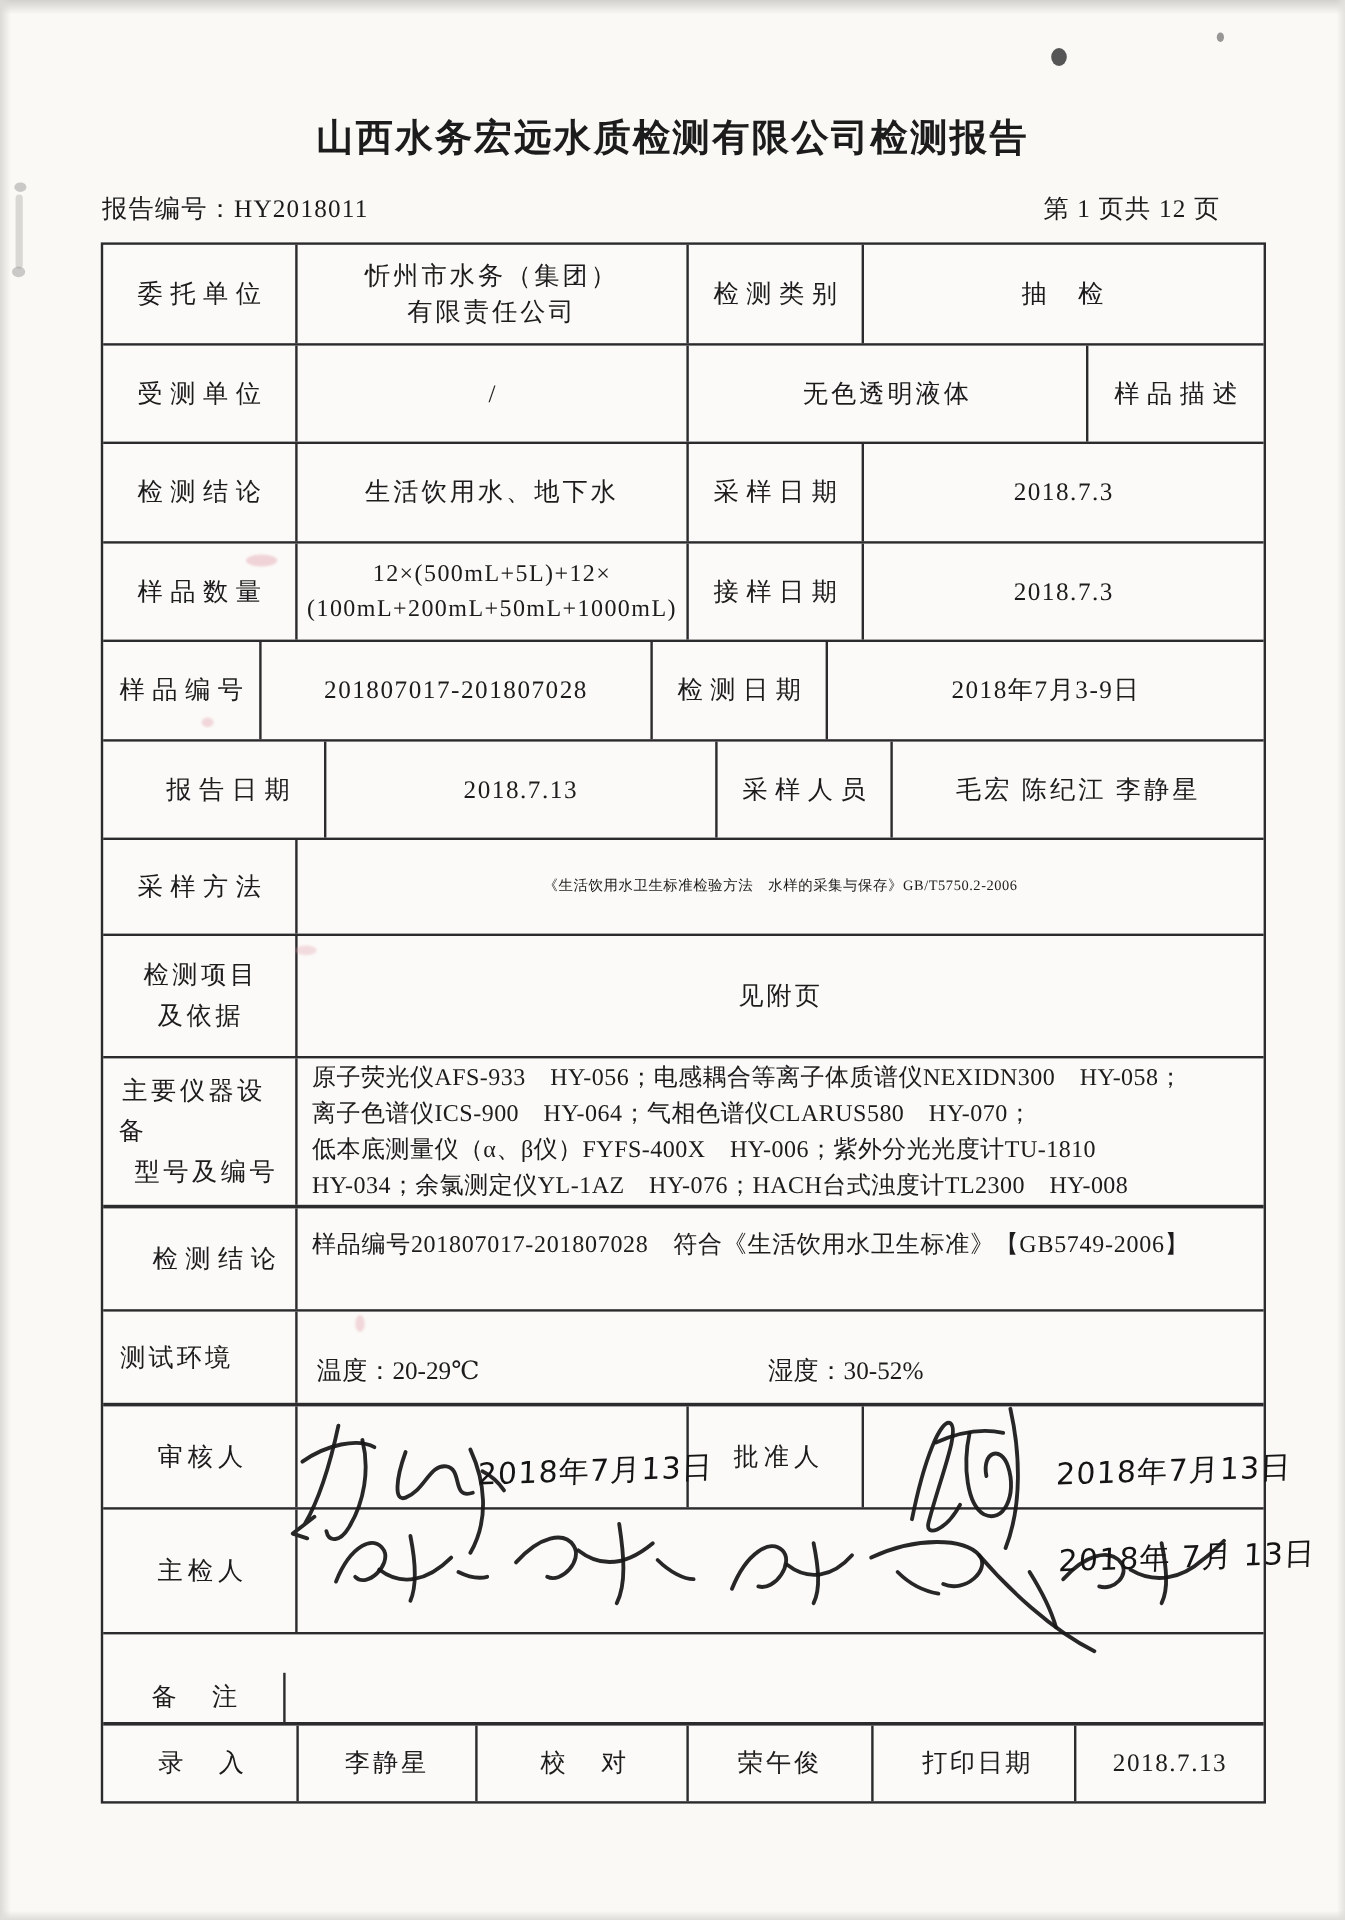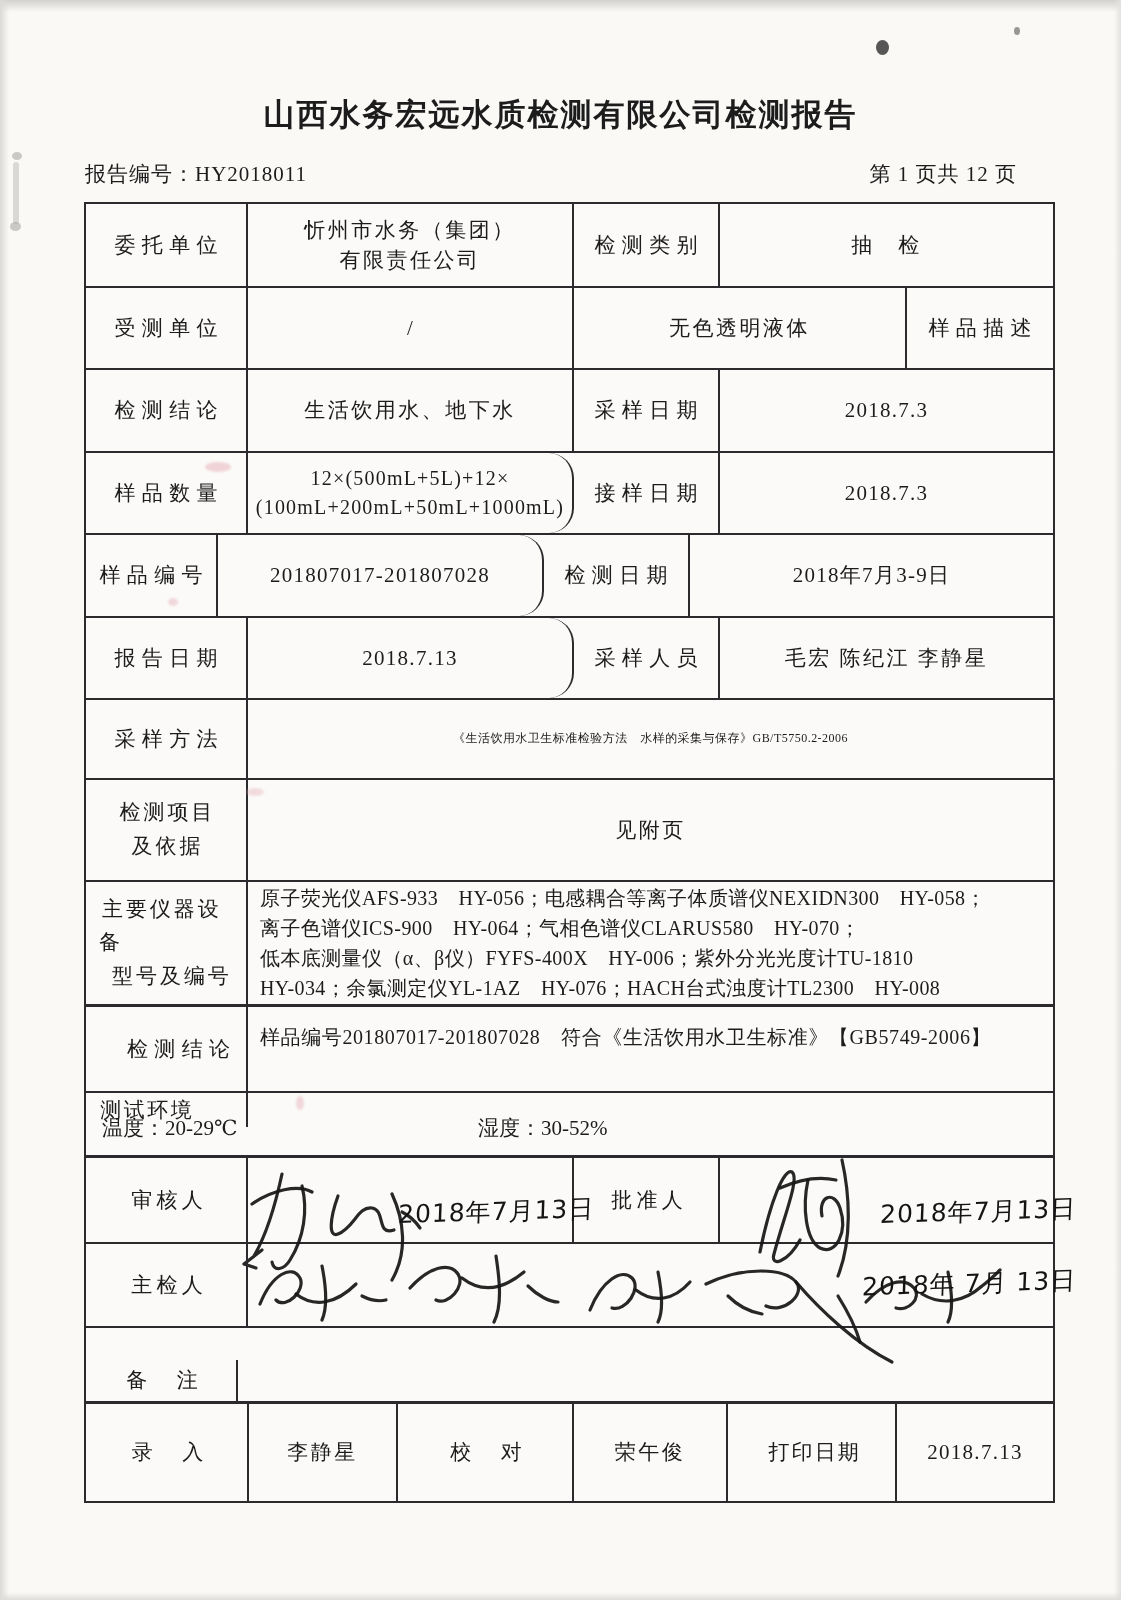--- a/index.html
+++ b/index.html
@@ -52,21 +52,21 @@
     display:flex;flex-direction:column;align-items:center;justify-content:center;
     font-size:21px;line-height:1.45;
     position:relative;overflow:visible;
     padding:2px 4px;
   }
   .c:last-child{border-right:none;}
   .grow{flex:1 1 auto;}
   .lab{letter-spacing:0.30em;text-indent:0.30em;}
   .lab-2line{letter-spacing:0.14em;text-indent:0.14em;line-height:1.6;}
   .cn{letter-spacing:0.12em;}
-  .num{letter-spacing:0.06em;border-radius:25px;}
+  .num{letter-spacing:0.06em;}
   .left-al{align-items:flex-start;text-align:left;}
   .instr{font-size:20px;line-height:30px;padding-left:12px;padding-right:6px;letter-spacing:0.02em;}
   .concl{font-size:20px;letter-spacing:0.03em;white-space:nowrap;padding-left:12px;}
   .env-cell{justify-content:flex-end;align-items:flex-start;flex-direction:row;padding-bottom:12px;}
   .hw{
     font-family:"DejaVu Sans","Liberation Sans",sans-serif;
     font-size:25px;letter-spacing:1px;color:#141414;
     transform:rotate(-1.8deg) skewX(-4deg);
     white-space:nowrap;position:absolute;
   }
@@ -126,21 +126,21 @@
       <div class="c num grow">2018.7.3</div>
     </div>
 
     <div class="row" style="height:83px;">
       <div class="c lab" style="width:132px;">样品编号</div>
       <div class="c num" style="width:326px;">201807017-201807028</div>
       <div class="c lab" style="width:146px;">检测日期</div>
       <div class="c num grow">2018年7月3-9日</div>
     </div>
 
-    <div class="row" style="height:82px;">
+    <div class="row" style="height:82px;padding-left:24px;">
       <div class="c lab" style="width:162px;">报告日期</div>
       <div class="c num" style="width:326px;">2018.7.13</div>
       <div class="c lab" style="width:146px;">采样人员</div>
       <div class="c cn grow">毛宏 陈纪江 李静星</div>
     </div>
 
     <div class="row" style="height:80px;">
       <div class="c lab" style="width:162px;">采样方法</div>
       <div class="c grow" style="font-size:12px;letter-spacing:0.04em;">《生活饮用水卫生标准检验方法　水样的采集与保存》GB/T5750.2-2006</div>
     </div>
@@ -164,21 +164,21 @@
         <span>低本底测量仪（α、β仪）FYFS-400X　HY-006；紫外分光光度计TU-1810</span>
         <span>HY-034；余氯测定仪YL-1AZ　HY-076；HACH台式浊度计TL2300　HY-008</span>
       </div>
     </div>
 
     <div class="row" style="height:86px;">
       <div class="c lab" style="width:162px;padding-left:29px;">检测结论</div>
       <div class="c grow left-al concl" style="justify-content:flex-start;padding-top:16px;">样品编号201807017-201807028　符合《生活饮用水卫生标准》【GB5749-2006】</div>
     </div>
 
-    <div class="row thick" style="height:65px;flex-direction:column;">
+    <div class="row thick" style="height:79px;">
       <div class="c lab" style="width:162px;align-items:flex-start;justify-content:center;padding-left:8px;letter-spacing:0.12em;">测试环境</div>
       <div class="c grow env-cell">
         <span style="position:absolute;left:16px;bottom:12px;">温度：20-29℃</span>
         <span style="position:absolute;left:392px;bottom:12px;">湿度：30-52%</span>
       </div>
     </div>
 
     <div class="row" style="height:86px;">
       <div class="c lab" style="width:162px;letter-spacing:0.2em;">审核人</div>
       <div class="c" style="width:326px;">
@@ -197,21 +197,21 @@
         <svg class="sig" style="left:4px;top:-6px;" width="150" height="128" viewBox="0 0 150 128">
           <path d="M36 100 C46 50 60 16 68 20 C76 26 60 64 50 102 C46 116 64 110 76 88"></path>
           <path d="M56 36 C74 28 94 24 112 28"></path>
           <path d="M84 28 C78 56 82 88 96 96 C112 104 124 80 116 56 C110 38 94 44 98 64"></path>
           <path d="M118 8 C126 44 128 88 114 124"></path>
         </svg>
         <span class="hw" style="left:160px;top:36px;">2018年7月13日</span>
       </div>
     </div>
 
-    <div class="row" style="height:84px;">
+    <div class="row" style="height:104px;gap:20px;">
       <div class="c lab" style="width:162px;letter-spacing:0.2em;">主检人</div>
       <div class="c grow">
         <svg class="sig" style="left:2px;top:8px;" width="150" height="80" viewBox="0 0 150 80">
           <path d="M10 52 C22 22 42 12 50 26 C56 38 36 58 26 48"></path>
           <path d="M46 42 C64 56 86 52 106 32"></path>
           <path d="M72 14 C76 34 78 54 72 68"></path>
           <path d="M112 44 C120 48 128 50 136 48"></path>
         </svg>
         <svg class="sig" style="left:150px;top:2px;" width="165" height="88" viewBox="0 0 165 88">
           <path d="M12 42 C32 20 52 16 60 28 C68 40 50 60 38 54"></path>

